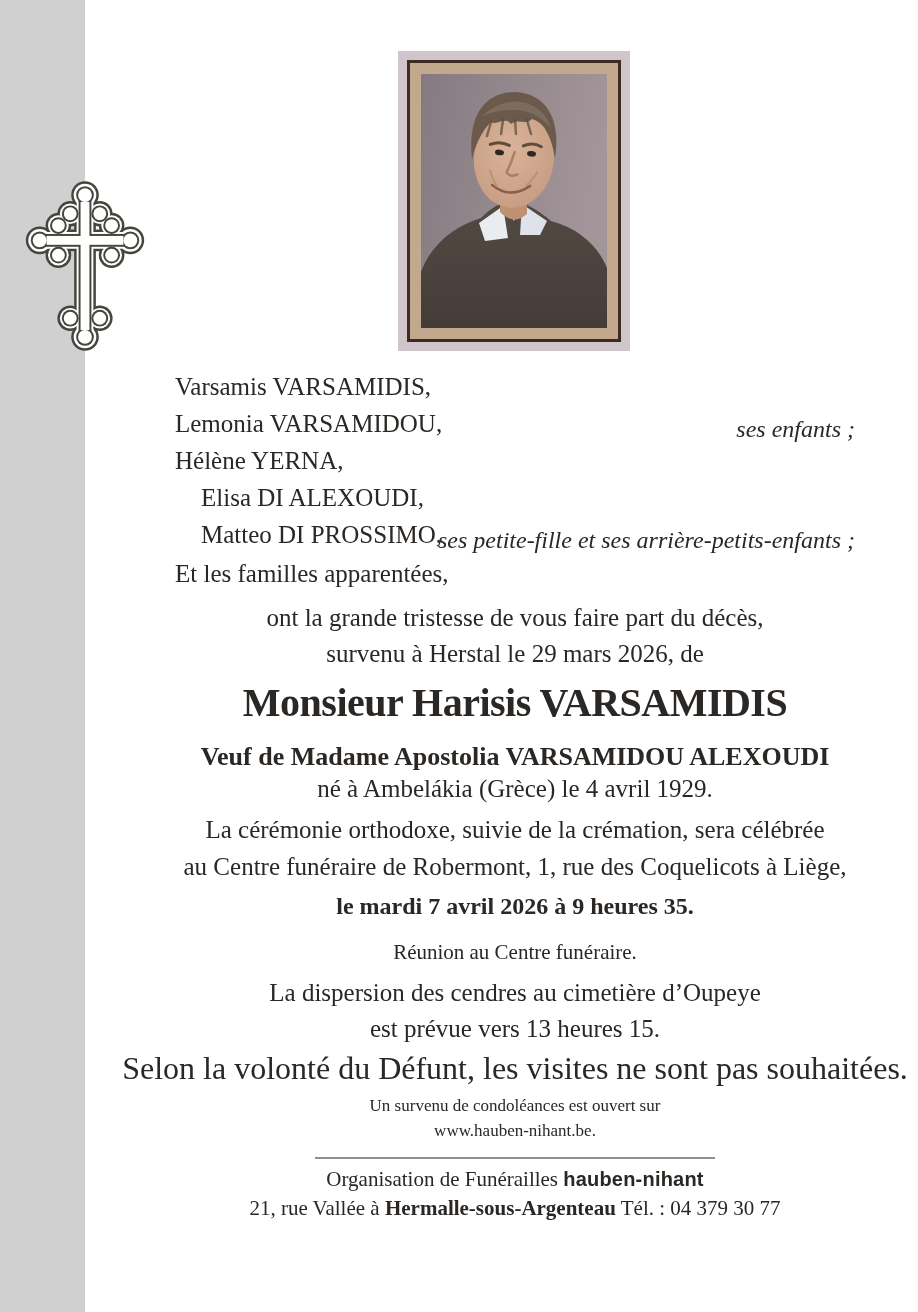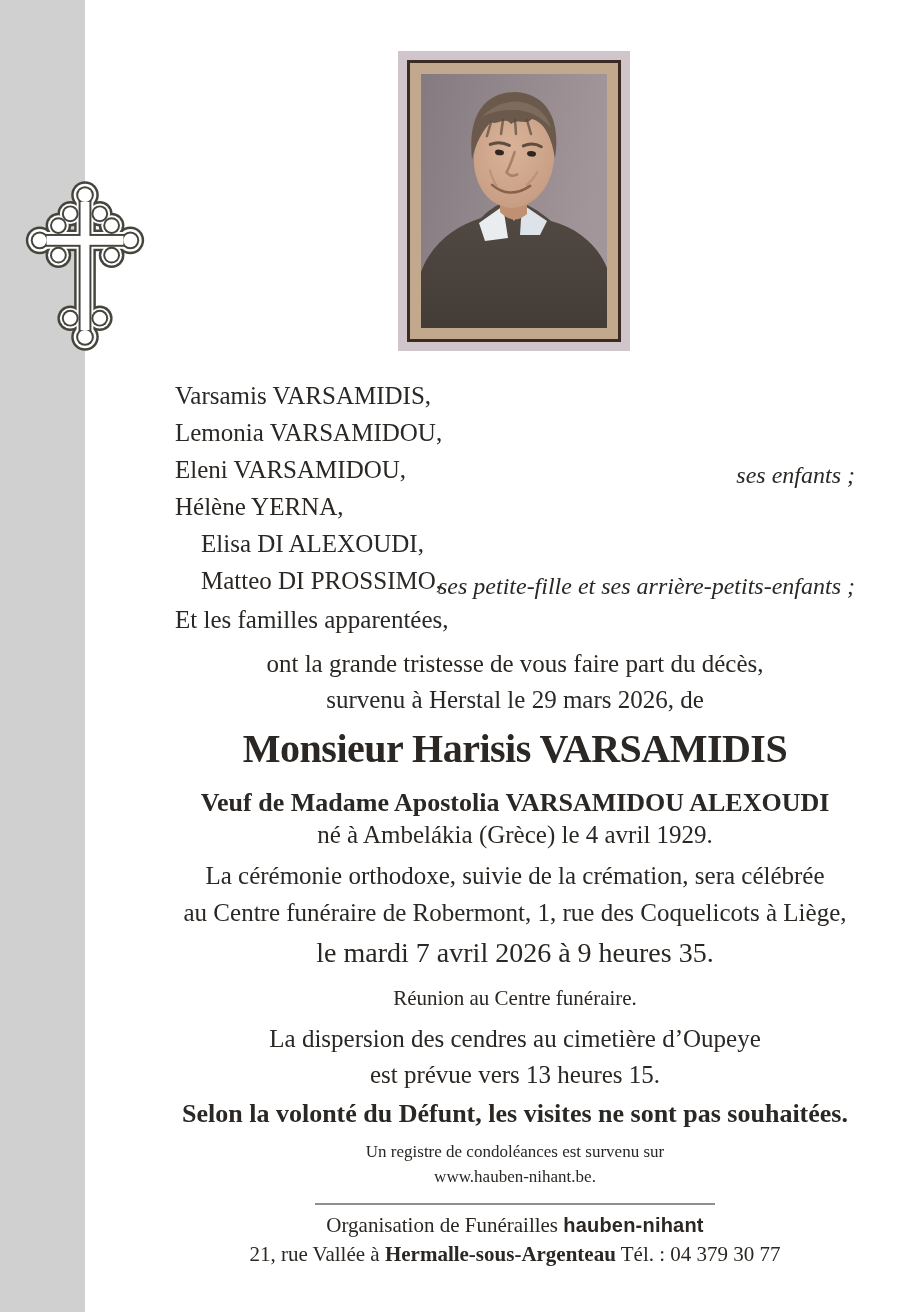--- a/index.html
+++ b/index.html
@@ -21,46 +21,46 @@
     width: 138px; height: 194px;
   }
   .photo-frame {
     position: absolute; left: 398px; top: 51px;
     background: #cfc5cb;
     padding: 9px;
   }
   .photo-frame .line2 { border: 3px solid #3b2b23; }
   .photo-frame .matte { border: 11px solid #c2a98e; font-size: 0; }
   .col {
-    position: absolute; left: 175px; top: 377px; width: 680px;
+    position: absolute; left: 175px; top: 368px; width: 680px;
   }
   .nameline { font-size: 25px; line-height: 37px; white-space: nowrap; }
   .indent { padding-left: 26px; }
   .cap-row { display: flex; justify-content: flex-end; }
   .caption { font-style: italic; font-size: 24px; line-height: 34px; white-space: nowrap; }
   .cap1 { margin-top: -30px; }
   .cap2 { margin-top: -30px; }
   .families { margin-top: -2px; font-size: 25px; line-height: 37px; }
   .c-row { display: flex; justify-content: center; align-items: flex-end; }
   .c-row > span { white-space: nowrap; }
   .intro { margin-top: 8px; font-size: 25px; line-height: 36px; }
   .title-row { margin-top: 6px; }
   .title { font-size: 40px; font-weight: bold; line-height: 50px; letter-spacing: -0.5px; }
   .veuf-row { margin-top: 12px; }
   .veuf { font-size: 26px; font-weight: bold; line-height: 33px; }
   .birth-row { }
   .birth { font-size: 25px; line-height: 32px; }
   .ceremony { margin-top: 6px; font-size: 25px; line-height: 37px; font-family: Liberation Serif, serif; }
   .date-row { margin-top: 3px; }
-  .date { font-size: 28px; font-weight: normal; line-height: 37px; }
+  .date { font-size: 24px; font-weight: bold; line-height: 37px; }
   .meet-row { margin-top: 11px; }
   .meet { font-size: 21px; line-height: 32px; }
   .disp { margin-top: 7px; font-size: 25px; line-height: 36px; }
   .visits-row { margin-top: 4px; }
-  .visits { font-size: 26px; font-weight: bold; line-height: 34px; }
+  .visits { font-size: 32px; font-weight: normal; line-height: 34px; }
   .register { margin-top: 8px; font-size: 17px; line-height: 25px; }
   .divider {
     margin: 14px auto 0 auto;
     width: 400px; height: 0;
     border-top: 2px solid #8f8f8f;
   }
   .footer1-row { margin-top: 6px; }
   .footer-line { font-size: 21px; line-height: 29px; }
   .brand {
     font-family: "Liberation Sans", "DejaVu Sans", sans-serif;
@@ -204,21 +204,20 @@
         <path d="M70,48 L66,62 M82,46 L80,60 M94,46 L95,60 M106,46 L110,60" stroke="#57483c" stroke-width="2.5" fill="none" opacity="0.7" stroke-linecap="round"></path>
       </svg>
     </div>
   </div>
 </div>
 
 <div class="col">
 
   <div class="nameline">Varsamis VARSAMIDIS,</div>
   <div class="nameline">Lemonia VARSAMIDOU,</div>
-  <div class="nameline">Eleni VARSAMIDOU,</div>
 
   <div class="cap-row cap1">
     <span class="caption">ses enfants ;</span>
   </div>
 
   <div class="nameline" style="margin-top:-4px">Hélène YERNA,</div>
   <div class="nameline indent">Elisa DI ALEXOUDI,</div>
   <div class="nameline indent">Matteo DI PROSSIMO,</div>
 
   <div class="cap-row cap2">
@@ -273,21 +272,21 @@
         <span>est prévue vers 13 heures 15.</span>
       </div>
   </div>
 
   <div class="c-row visits-row">
     <span class="visits">Selon la volonté du Défunt, les visites ne sont pas souhaitées.</span>
   </div>
 
   <div class="register tc">
     <div class="c-row">
-        <span>Un registre de condoléances est survenu sur</span>
+        <span>Un survenu de condoléances est ouvert sur</span>
       </div>
     <div class="c-row">
         <span>www.hauben-nihant.be.</span>
       </div>
   </div>
 
   <div class="divider"></div>
 
   <div class="c-row footer1-row">
     <span class="footer-line"><span>Organisation de Funérailles </span><span class="brand">hauben-nihant</span></span>

